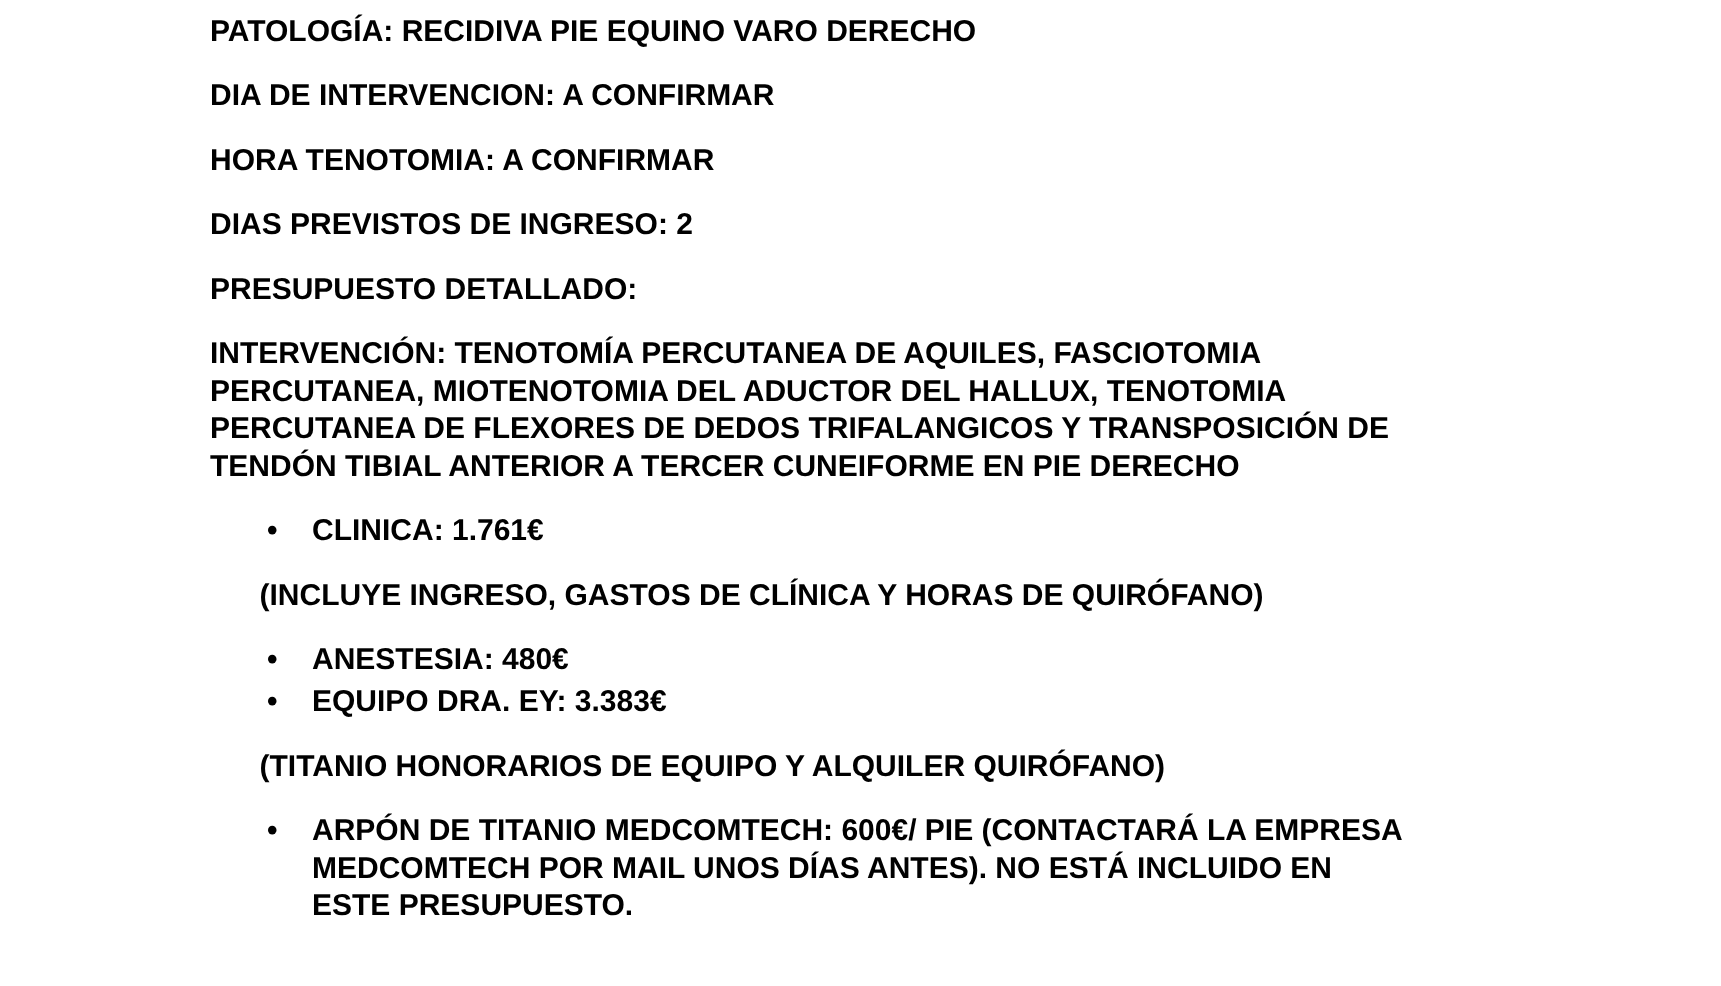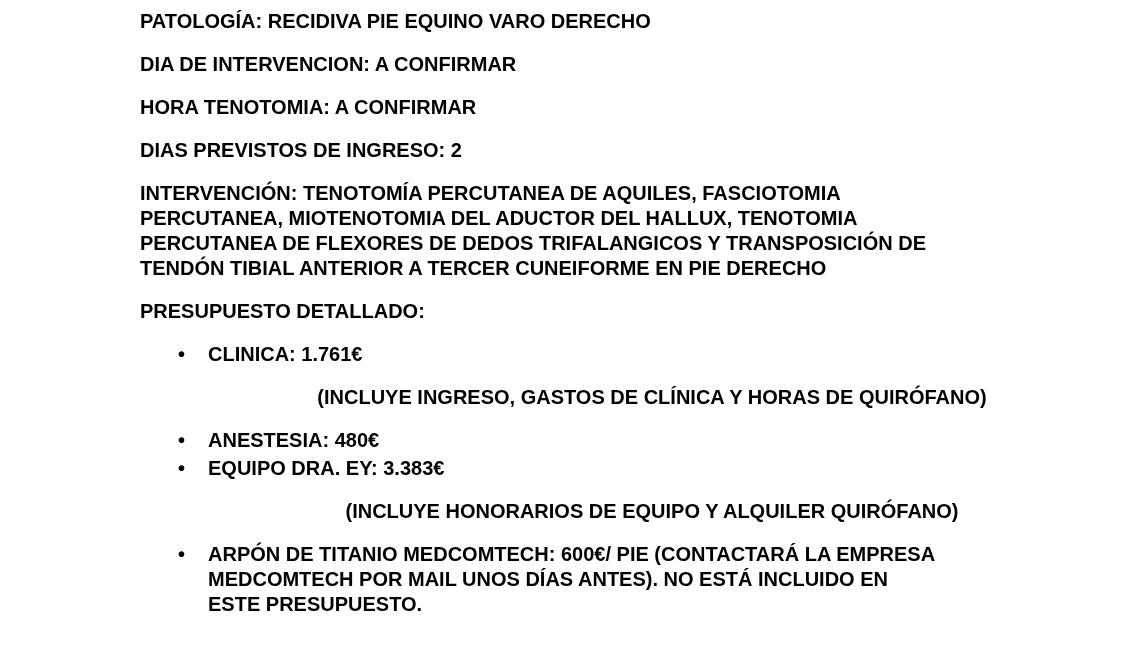--- a/index.html
+++ b/index.html
@@ -22,21 +22,20 @@
     font-weight: 700;
     font-size: 20px;
     line-height: 25px;
   }
   .para {
     margin: 0 0 18px 0;
     white-space: pre-line;
   }
   .para.indented {
     margin-left: 33px;
-    text-align: center;
   }
   ul.blist {
     list-style: none;
     margin: 0 0 18px 0;
     padding: 0;
   }
   ul.blist li {
     position: relative;
     padding-left: 68px;
     margin: 0;
@@ -60,26 +59,26 @@
 <div class="doc">
 
   <p class="para">PATOLOGÍA: RECIDIVA PIE EQUINO VARO DERECHO</p>
 
   <p class="para">DIA DE INTERVENCION: A CONFIRMAR</p>
 
   <p class="para">HORA TENOTOMIA: A CONFIRMAR</p>
 
   <p class="para">DIAS PREVISTOS DE INGRESO: 2</p>
 
+  <p class="para">PRESUPUESTO DETALLADO:</p>
+
   <p class="para">INTERVENCIÓN: TENOTOMÍA PERCUTANEA DE AQUILES, FASCIOTOMIA
 PERCUTANEA, MIOTENOTOMIA DEL ADUCTOR DEL HALLUX, TENOTOMIA
 PERCUTANEA DE FLEXORES DE DEDOS TRIFALANGICOS Y TRANSPOSICIÓN DE
 TENDÓN TIBIAL ANTERIOR A TERCER CUNEIFORME EN PIE DERECHO</p>
-
-  <p class="para">PRESUPUESTO DETALLADO:</p>
 
   <ul class="blist">
     <li>
       <span class="marker">•</span>
       <span class="li-text">CLINICA: 1.761€</span>
     </li>
   </ul>
 
   <p class="para indented">(INCLUYE INGRESO, GASTOS DE CLÍNICA Y HORAS DE QUIRÓFANO)</p>
 
@@ -87,21 +86,21 @@
     <li>
       <span class="marker">•</span>
       <span class="li-text">ANESTESIA: 480€</span>
     </li>
     <li>
       <span class="marker">•</span>
       <span class="li-text">EQUIPO DRA. EY: 3.383€</span>
     </li>
   </ul>
 
-  <p class="para indented">(INCLUYE HONORARIOS DE EQUIPO Y ALQUILER QUIRÓFANO)</p>
+  <p class="para indented">(TITANIO HONORARIOS DE EQUIPO Y ALQUILER QUIRÓFANO)</p>
 
   <ul class="blist">
     <li>
       <span class="marker">•</span>
       <span class="li-text">ARPÓN DE TITANIO MEDCOMTECH: 600€/ PIE (CONTACTARÁ LA EMPRESA
 MEDCOMTECH POR MAIL UNOS DÍAS ANTES). NO ESTÁ INCLUIDO EN
 ESTE PRESUPUESTO.</span>
     </li>
   </ul>
 

